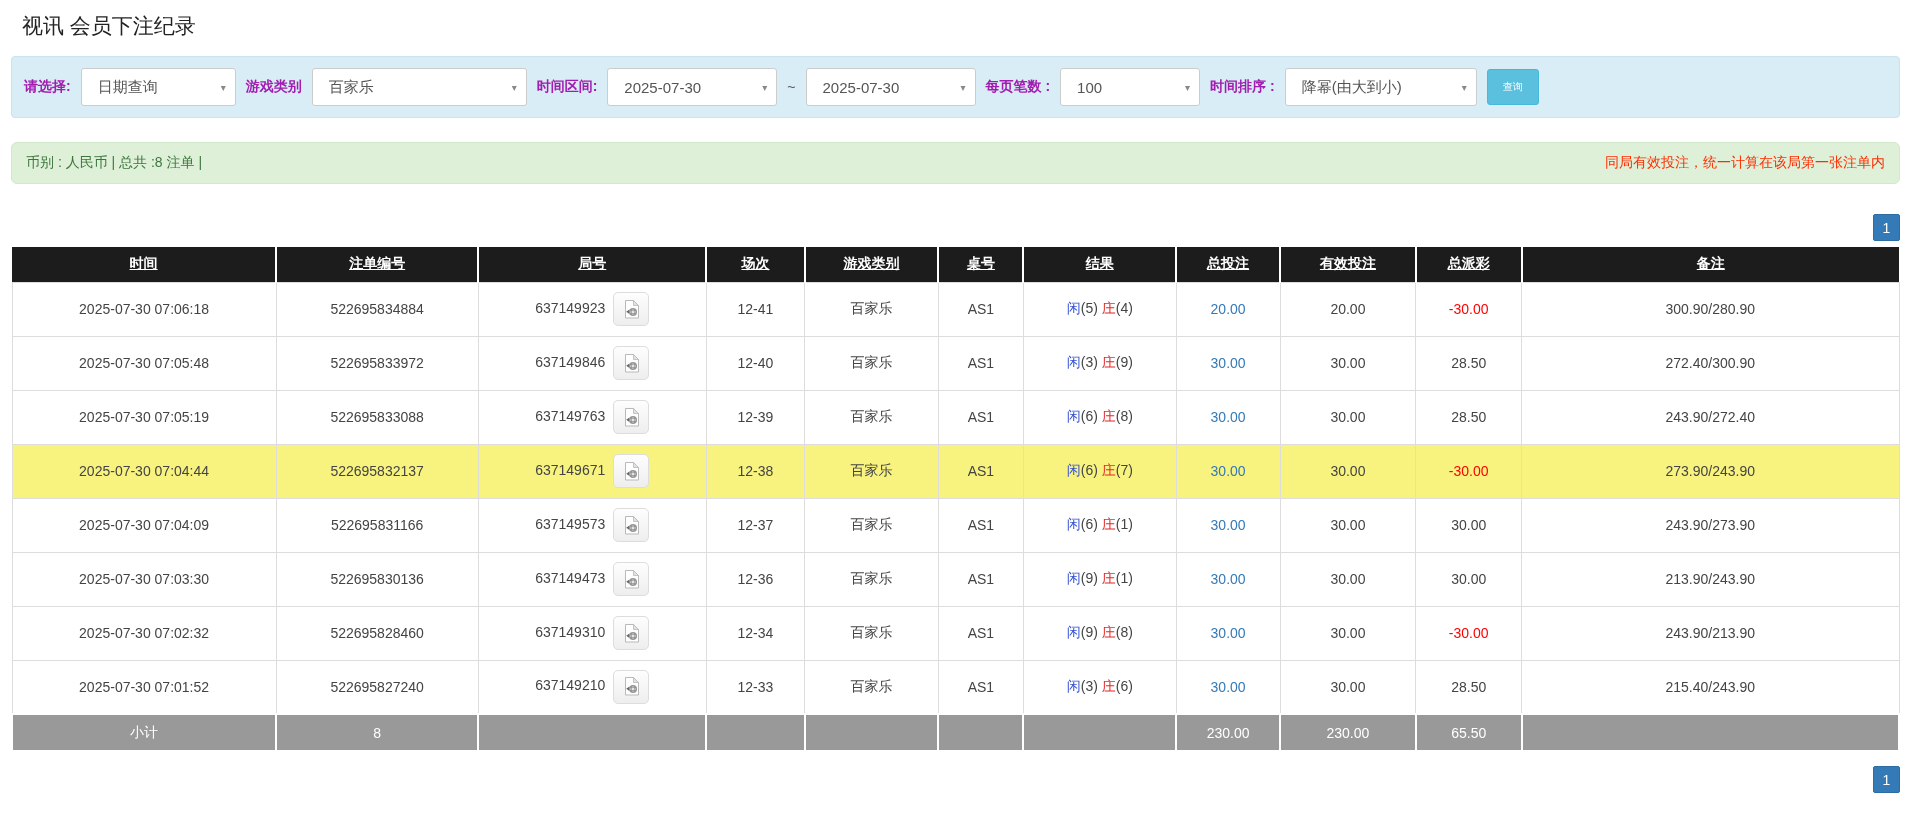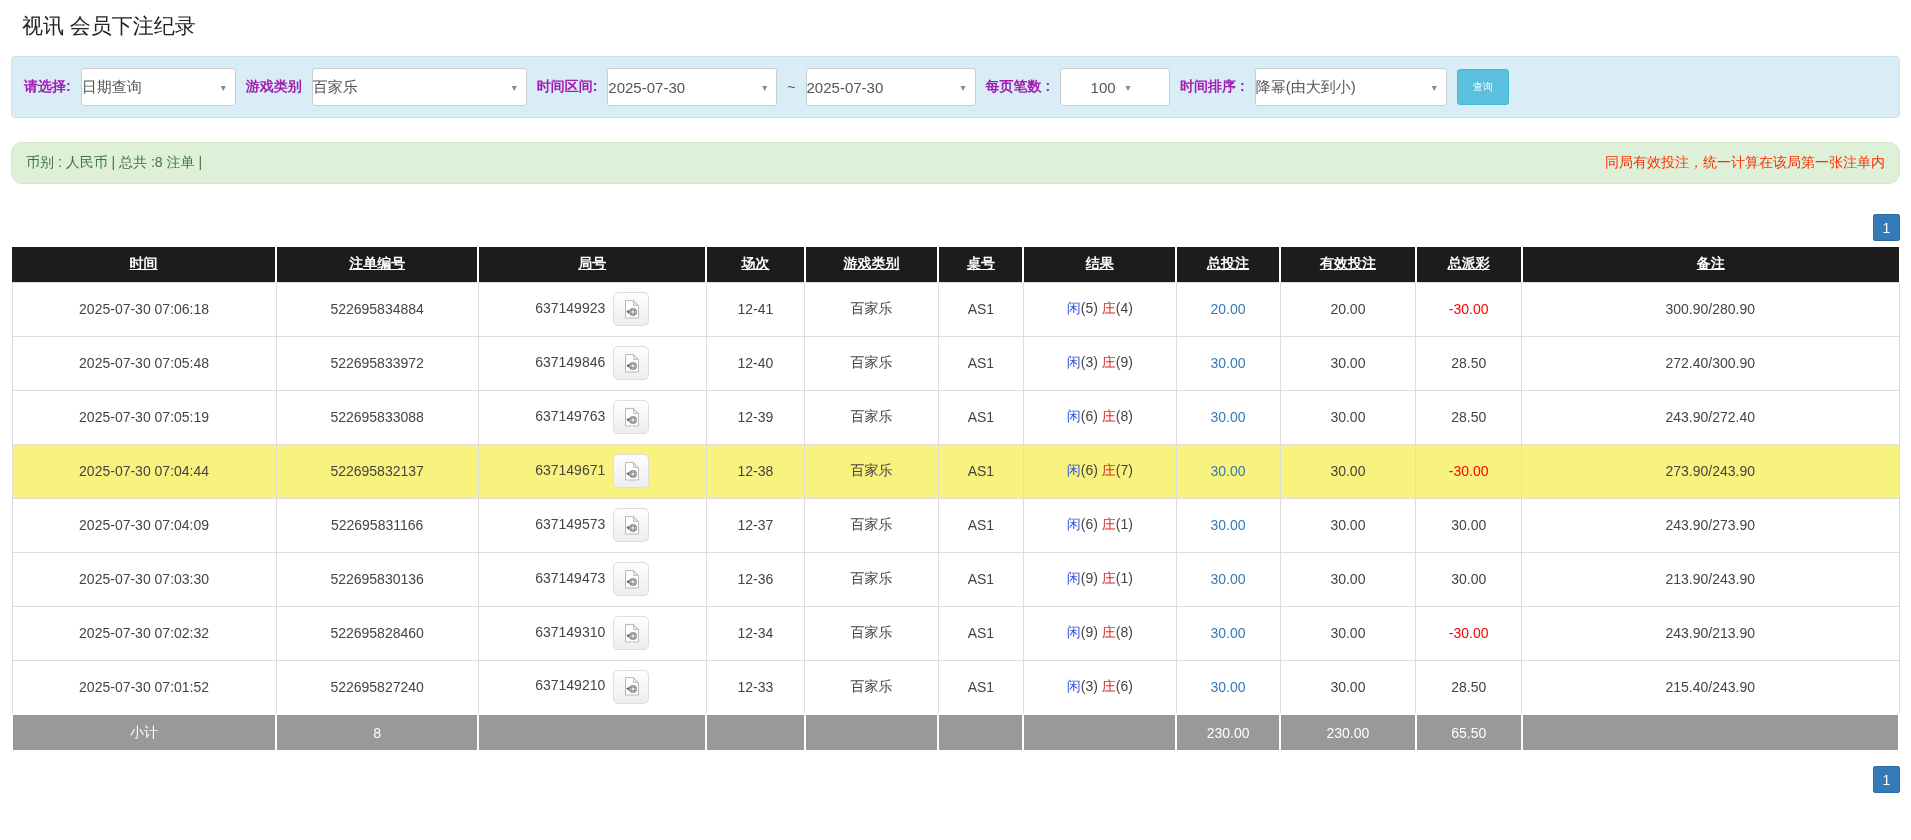--- a/index.html
+++ b/index.html
@@ -16,35 +16,35 @@
   
   .filterbar {
     display:flex; align-items:center; gap:10px;
     background:var(--filter_bg,#d9edf7); border:1px solid #c9e3ef; border-radius:4px;
     padding:11px 12px; height:62px;
   }
   .flabel { font-weight:bold; color:#a21caf; font-size:14px; white-space:nowrap; }
   .select, .finput {
     background:#fff; border:1px solid #ccc; border-radius:3px; height:38px;
     display:flex; align-items:center; justify-content:space-between;
-    padding:0 9px 0 0; font-size:15px; color:#555; cursor:pointer; white-space:nowrap;
+    padding:0 9px 0 16px; font-size:15px; color:#555; cursor:pointer; white-space:nowrap;
   }
   .finput { background:#ffffff; }
   .caret { color:#888; font-size:10px; margin-left:10px; }
   .w-type { width:155px; } .w-game { width:215px; } .w-date { width:170px; }
-  .w-size { width:110px;justify-content:center; } .w-sort { width:192px; }
+  .w-size { width:140px; } .w-sort { width:192px; }
   .tilde { color:#555; font-size:14px; }
   .btn-query {
     background:var(--accent,#5bc0de); color:#fff; border:1px solid #46b8da; border-radius:3px;
     height:36px; padding:0 15px; font-size:10px; cursor:pointer;
   }
 
   
   .summary {
-    margin-top:24px; background:var(--summary_bg,#dff0d8); border:1px solid #d2e8ca; border-radius:11px;
+    margin-top:24px; background:var(--summary_bg,#dff0d8); border:1px solid #d2e8ca; border-radius:6px;
     padding:0 14px; height:42px; display:flex; align-items:center; justify-content:space-between;
     font-size:14px;
     gap:34px;
   }
   .summary-left { color:var(--summary_text,#3c763d); }
   .summary-right { color:var(--note_red,#ff2d00); }
 
   
   .pager { display:flex; justify-content:flex-end; margin:30px 0 6px 0; }
   .pager.bottom { margin:14px 0 0 0; }

